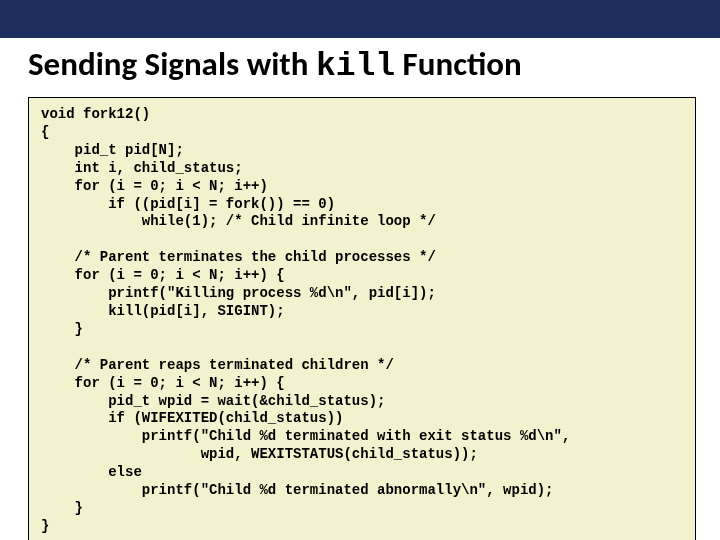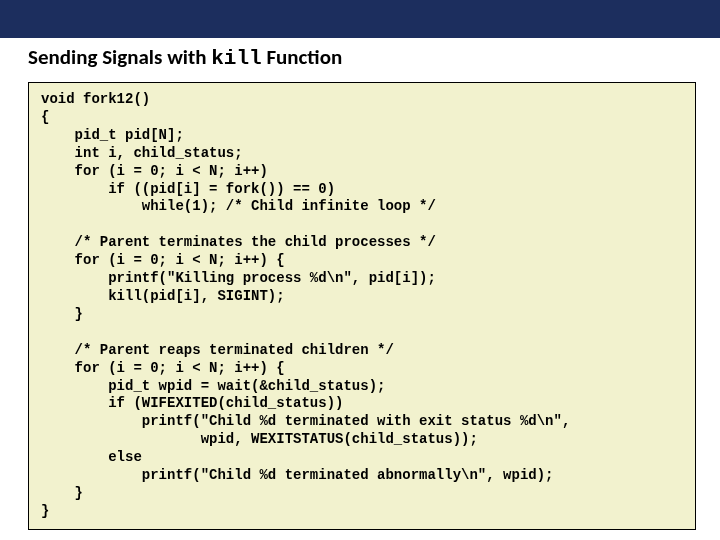--- a/index.html
+++ b/index.html
@@ -9,21 +9,21 @@
       background: #ffffff;
       font-family: Calibri, Arial, sans-serif;
       overflow: hidden;
     }
     .top-bar {
       width: 100%;
       height: 38px;
       background: #1c2e5e;
     }
     .title {
-      font-size: 21px;
+      font-size: 33px;
       font-weight: bold;
       color: #000000;
       padding: 6px 0 12px 28px;
     }
     .title .mono {
       font-family: "Courier New", monospace;
       font-weight: bold;
     }
     .code-box {
       margin: 0 24px 0 28px;

